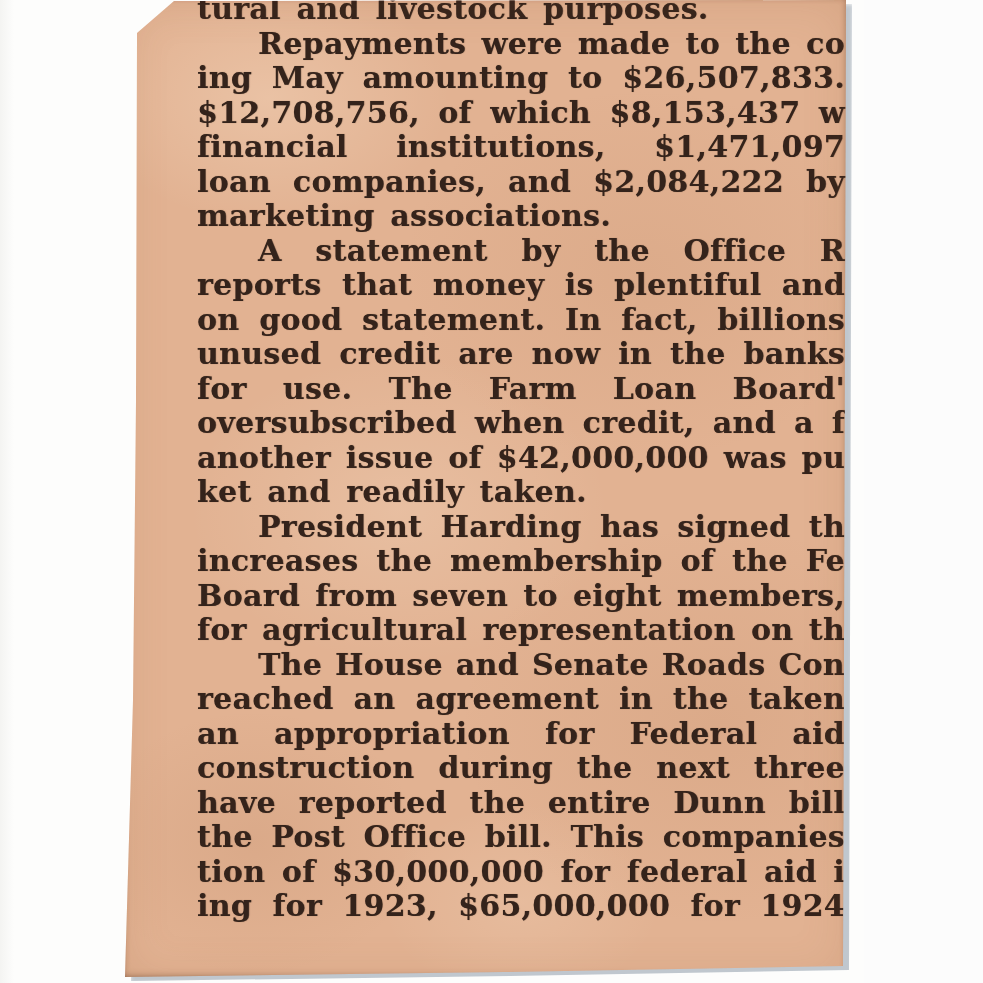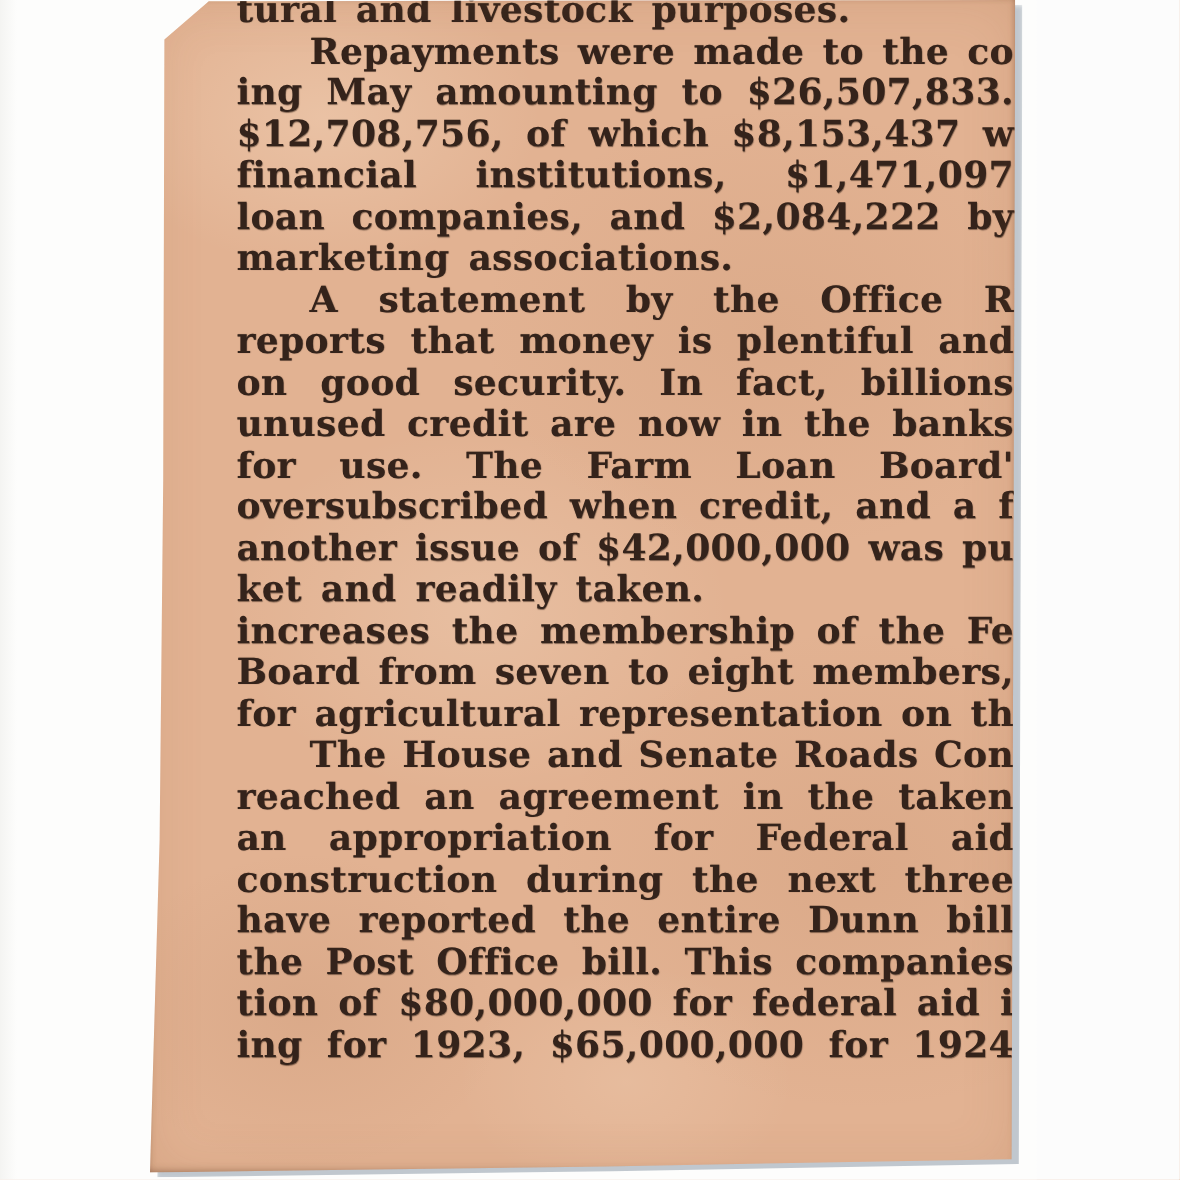--- a/index.html
+++ b/index.html
@@ -95,33 +95,34 @@
 
     <div class="line para-end">tural and livestock purposes.</div>
         <div class="line indent">Repayments were made to the co</div>
         <div class="line">ing May amounting to $26,507,833.</div>
         <div class="line">$12,708,756, of which $8,153,437 w</div>
         <div class="line">financial institutions, $1,471,097</div>
         <div class="line">loan companies, and $2,084,222 by</div>
         <div class="line para-end">marketing associations.</div>
         <div class="line indent">A statement by the Office R</div>
         <div class="line">reports that money is plentiful and</div>
-        <div class="line">on good security. In fact, billions</div>
+        <div class="line">on good statement. In fact, billions</div>
         <div class="line">unused credit are now in the banks</div>
         <div class="line">for use. The Farm Loan Board'</div>
         <div class="line">oversubscribed when credit, and a f</div>
         <div class="line">another issue of $42,000,000 was pu</div>
         <div class="line para-end">ket and readily taken.</div>
+        <div class="line indent">President Harding has signed th</div>
         <div class="line">increases the membership of the Fe</div>
         <div class="line">Board from seven to eight members,</div>
         <div class="line">for agricultural representation on th</div>
         <div class="line indent">The House and Senate Roads Con</div>
         <div class="line">reached an agreement in the taken</div>
         <div class="line">an appropriation for Federal aid</div>
         <div class="line">construction during the next three</div>
         <div class="line">have reported the entire Dunn bill</div>
         <div class="line">the Post Office bill. This companies</div>
-        <div class="line">tion of $80,000,000 for federal aid i</div>
+        <div class="line">tion of $30,000,000 for federal aid i</div>
         <div class="line">ing for 1923, $65,000,000 for 1924</div>
       </div>
     <div class="paper-shade"></div>
   </div>
 </div>
 
 </body></html>

